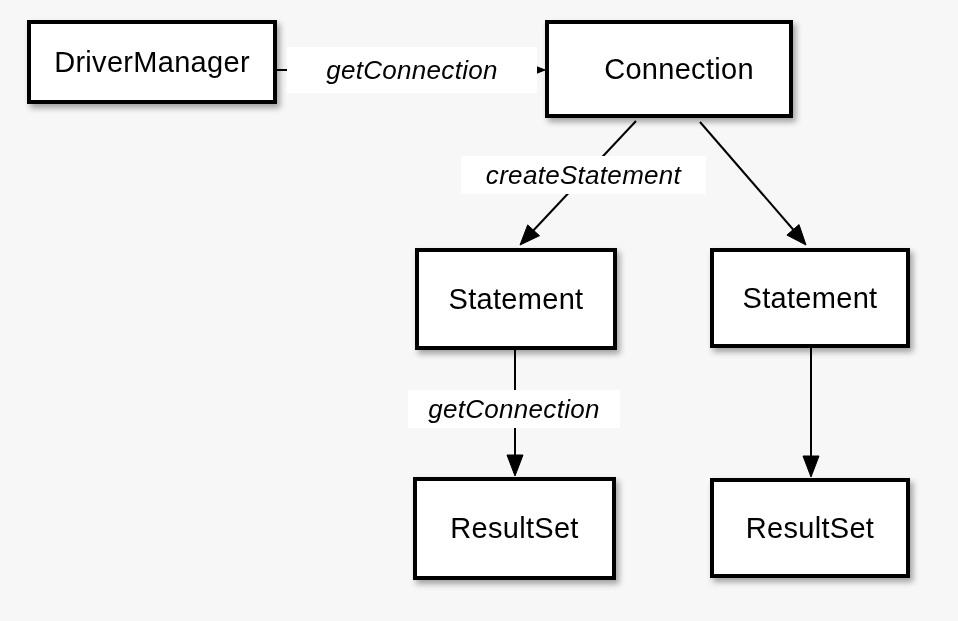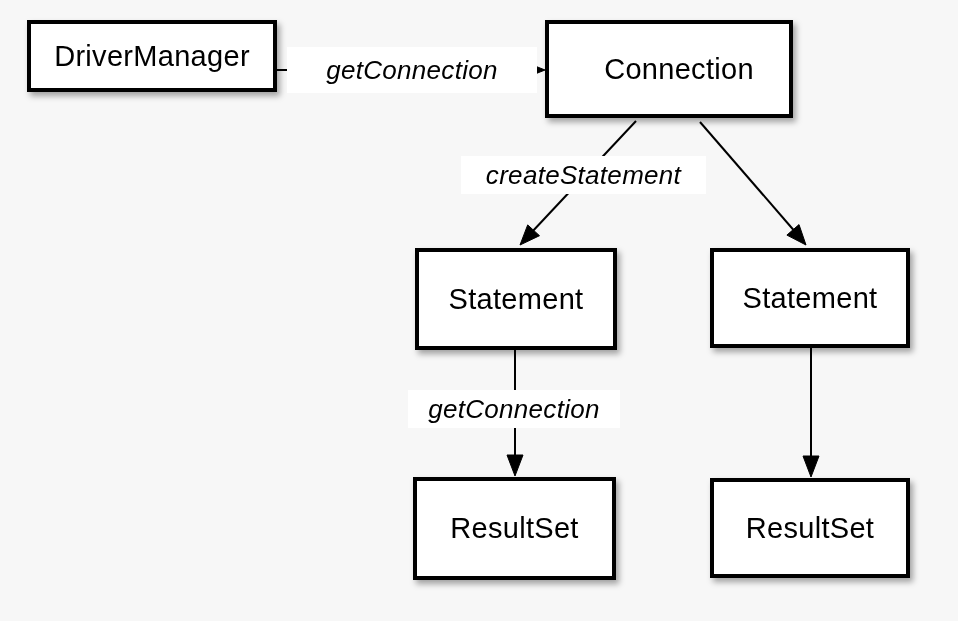--- a/index.html
+++ b/index.html
@@ -48,21 +48,21 @@
     z-index:3;
     background:var(--box-fill);
     border:4px solid var(--line-color);
     box-shadow:3px 4px 6px rgba(0,0,0,0.35);
     display:flex;align-items:center;justify-content:center;
     font-size:29px;
     letter-spacing:0.3px;
     white-space:nowrap;
   }
   
-  .n-driver-manager {left:27px;  top:20px;  width:250px; height:72px;}
+  .n-driver-manager {left:27px;  top:20px;  width:250px; height:84px;}
   .n-connection     {left:545px; top:20px;  width:248px; height:98px;padding-left:20px;}
   .n-statement-left {left:415px; top:248px; width:202px; height:102px;}
   .n-statement-right{left:710px; top:248px; width:200px; height:100px;}
   .n-resultset-left {left:413px; top:477px; width:203px; height:103px;}
   .n-resultset-right{left:710px; top:478px; width:200px; height:100px;}
   
   .l-get-connection  {left:287px; top:47px;  width:250px; height:46px;}
   .l-create-statement{left:461px; top:156px; width:245px; height:38px;}
   .l-execute-query   {left:408px; top:390px; width:212px; height:38px;}
 </style>

